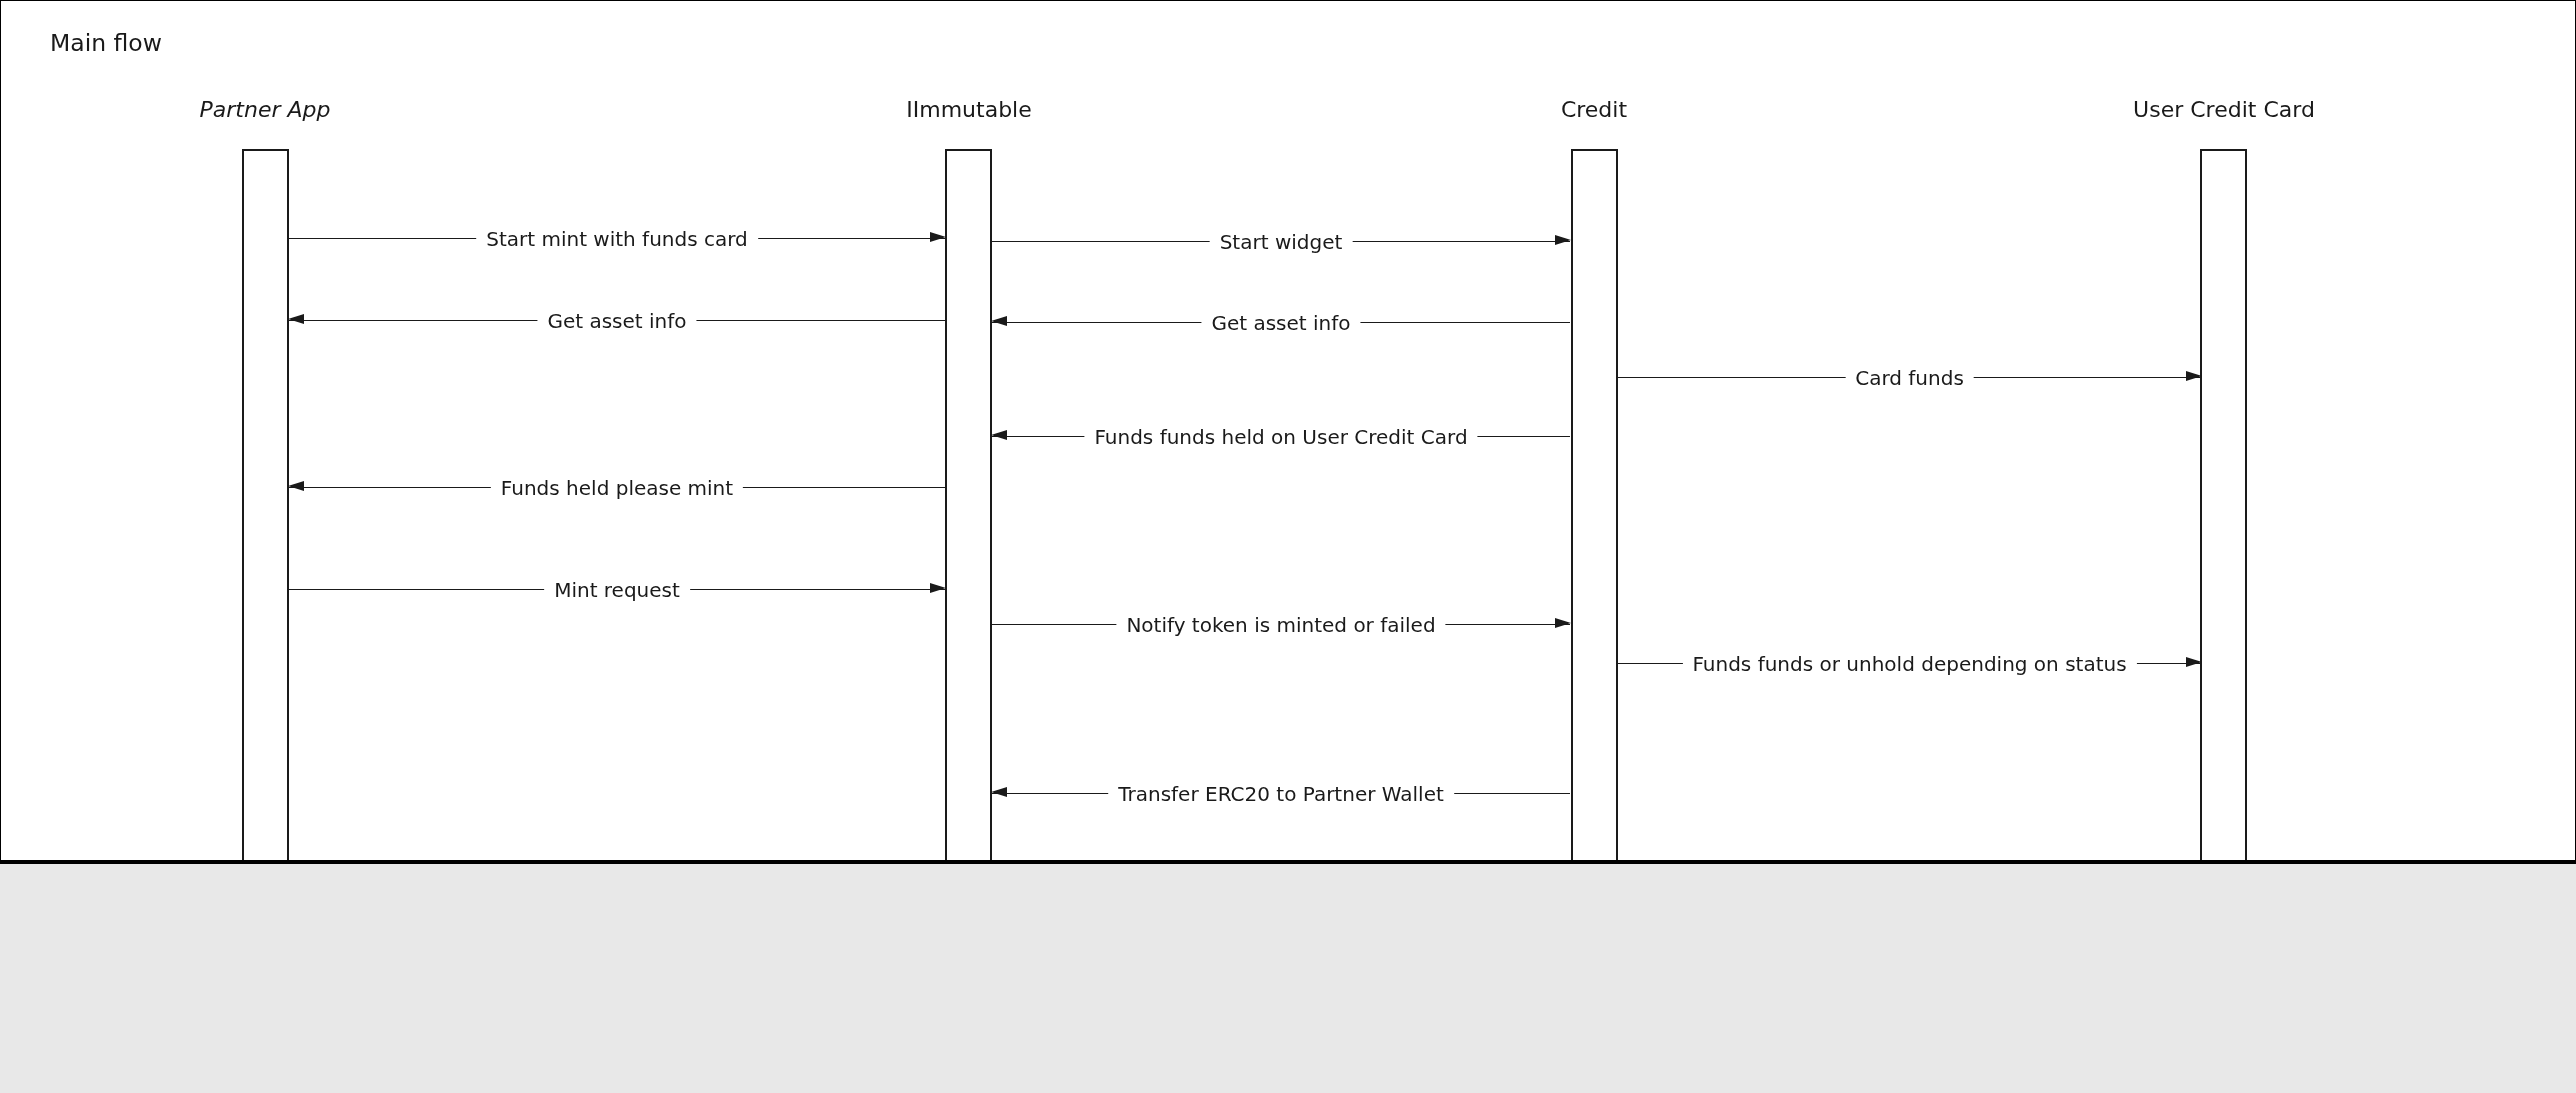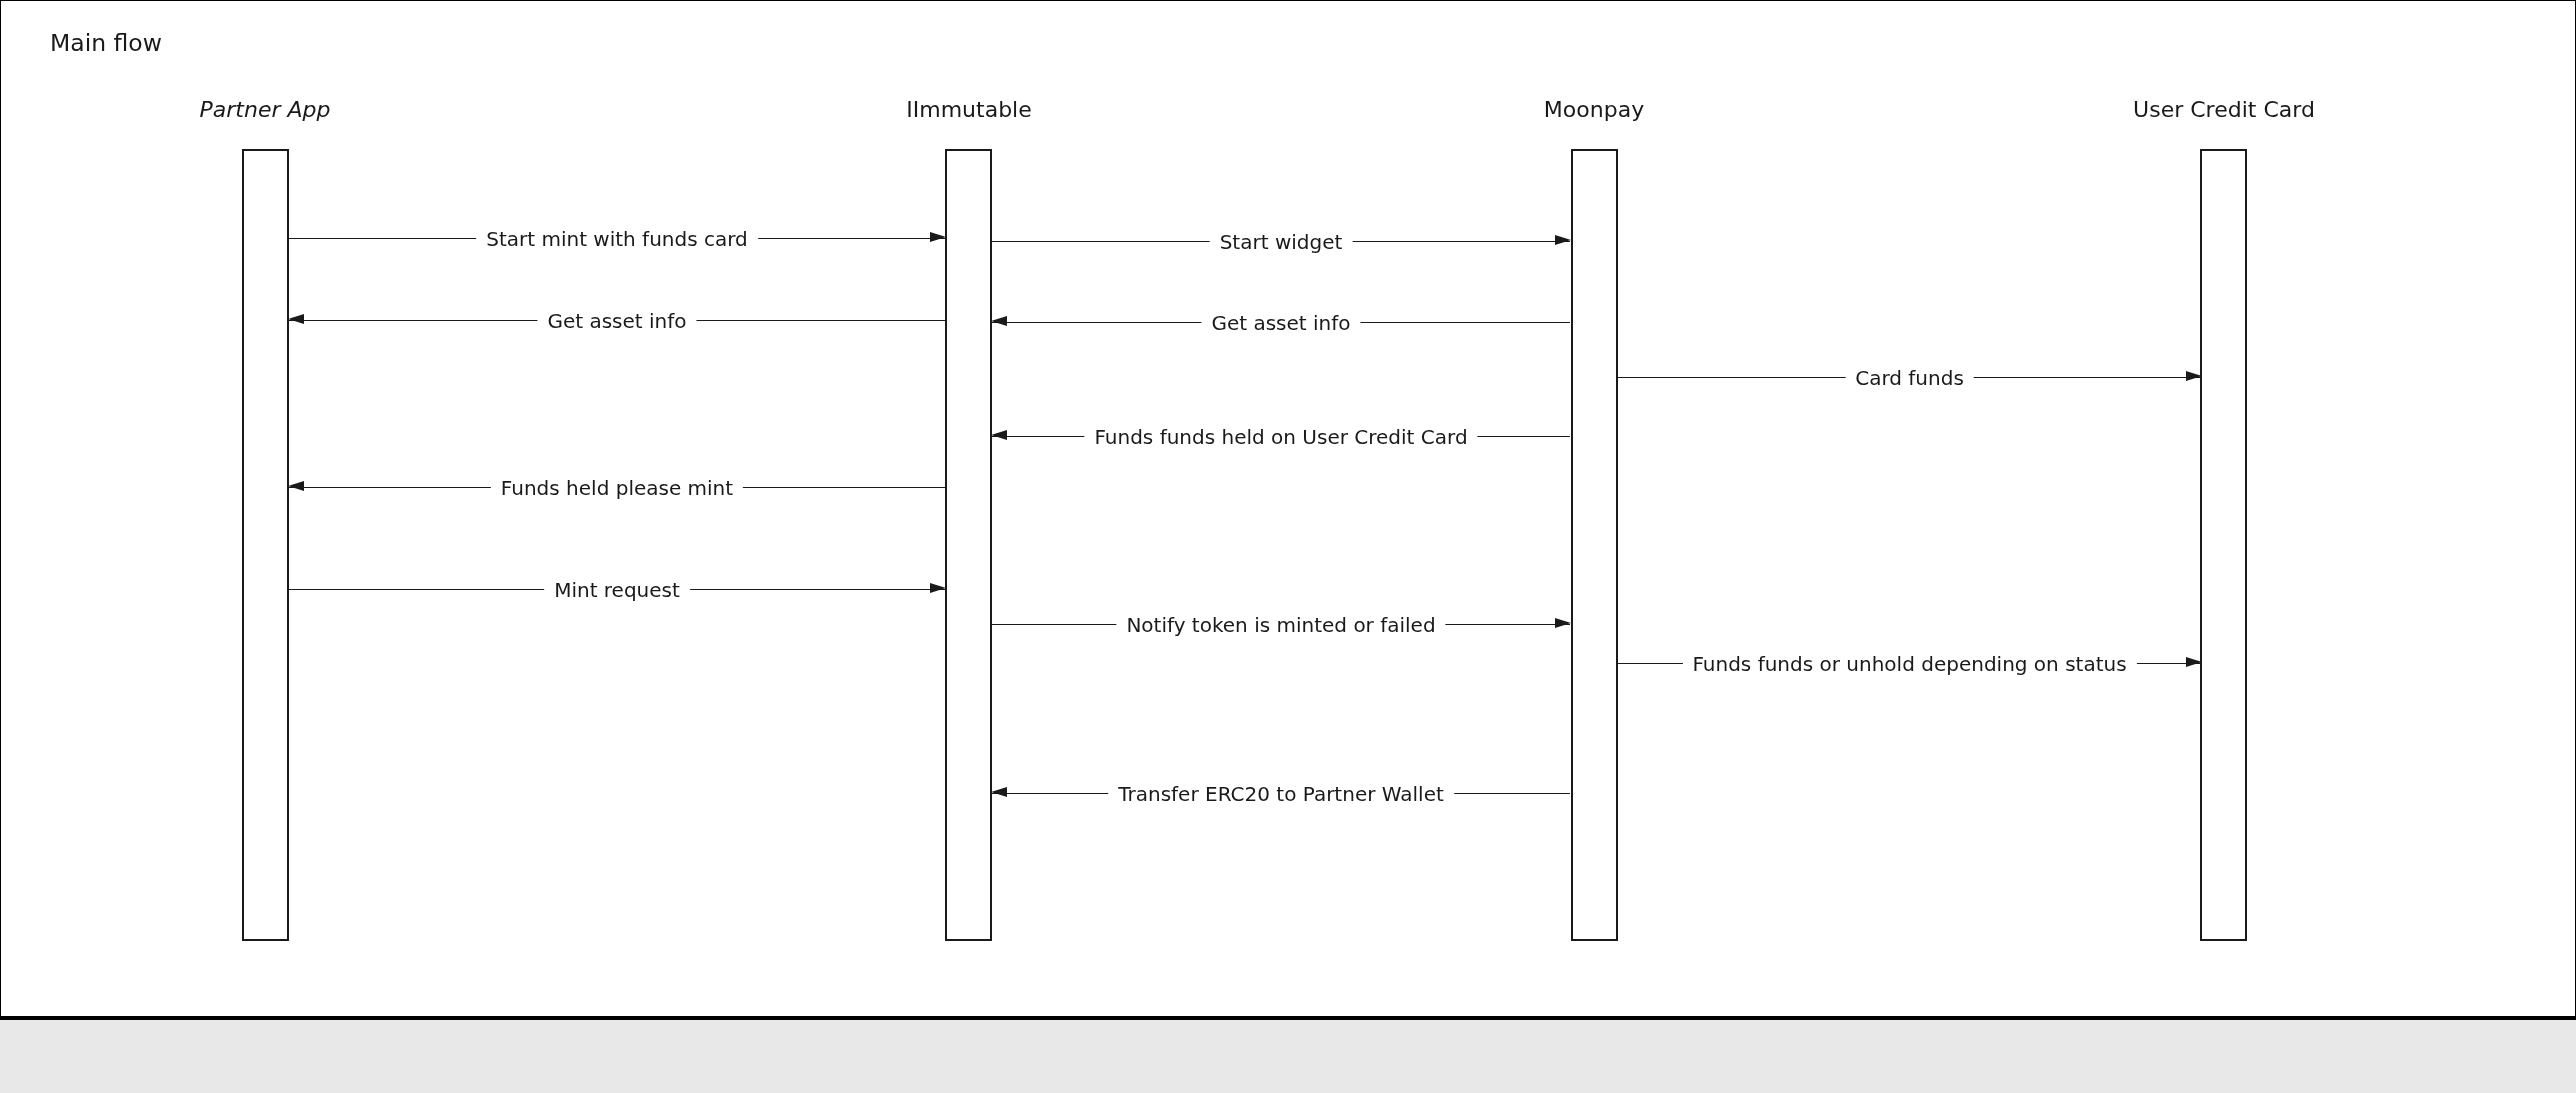--- a/index.html
+++ b/index.html
@@ -1,19 +1,19 @@
 <!DOCTYPE html>
 <html style="font-size:13.4px"><head>
 <meta charset="utf-8">
 <style>
   html, body { margin: 0; padding: 0; background: #e8e8e8; }
   #stage {
     position: relative;
     width: 2576px;
-    height: 1020px;
+    height: 864px;
     box-sizing: border-box;
     background: #ffffff;
     border: 1.7px solid #000000;
     border-bottom-width: 4.2px;
     font-family: "DejaVu Sans", "Liberation Sans", sans-serif;
     color: #1a1a1a;
     overflow: hidden;
   }
   .diagram-title {
     position: absolute;
@@ -66,21 +66,21 @@
 </head>
 <body>
 
 <div id="stage">
   <div class="diagram-title">Main flow</div>
 
 <div class="participant-label" style="left: 264px; font-style: italic;">Partner App</div>
     <div class="lifeline" style="left: 241px; top: 148px; width: 47px; height: 792px;"></div>
     <div class="participant-label" style="left: 968px;">IImmutable</div>
     <div class="lifeline" style="left: 944px; top: 148px; width: 47px; height: 792px;"></div>
-    <div class="participant-label" style="left: 1593px;">Moonpay</div>
+    <div class="participant-label" style="left: 1593px;">Credit</div>
     <div class="lifeline" style="left: 1570px; top: 148px; width: 47px; height: 792px;"></div>
     <div class="participant-label" style="left: 2223px; text-align: center;">User Credit Card</div>
     <div class="lifeline" style="left: 2199px; top: 148px; width: 47px; height: 792px;"></div>
     <div class="message" style="left: 288px; top: 238px; width: 656px;">
       <div class="msg-line"></div>
       <div class="arrowhead right"></div>
       <div class="msg-label">Start mint with funds card</div>
     </div>
     <div class="message" style="left: 991px; top: 241px; width: 578px;">
       <div class="msg-line"></div>

